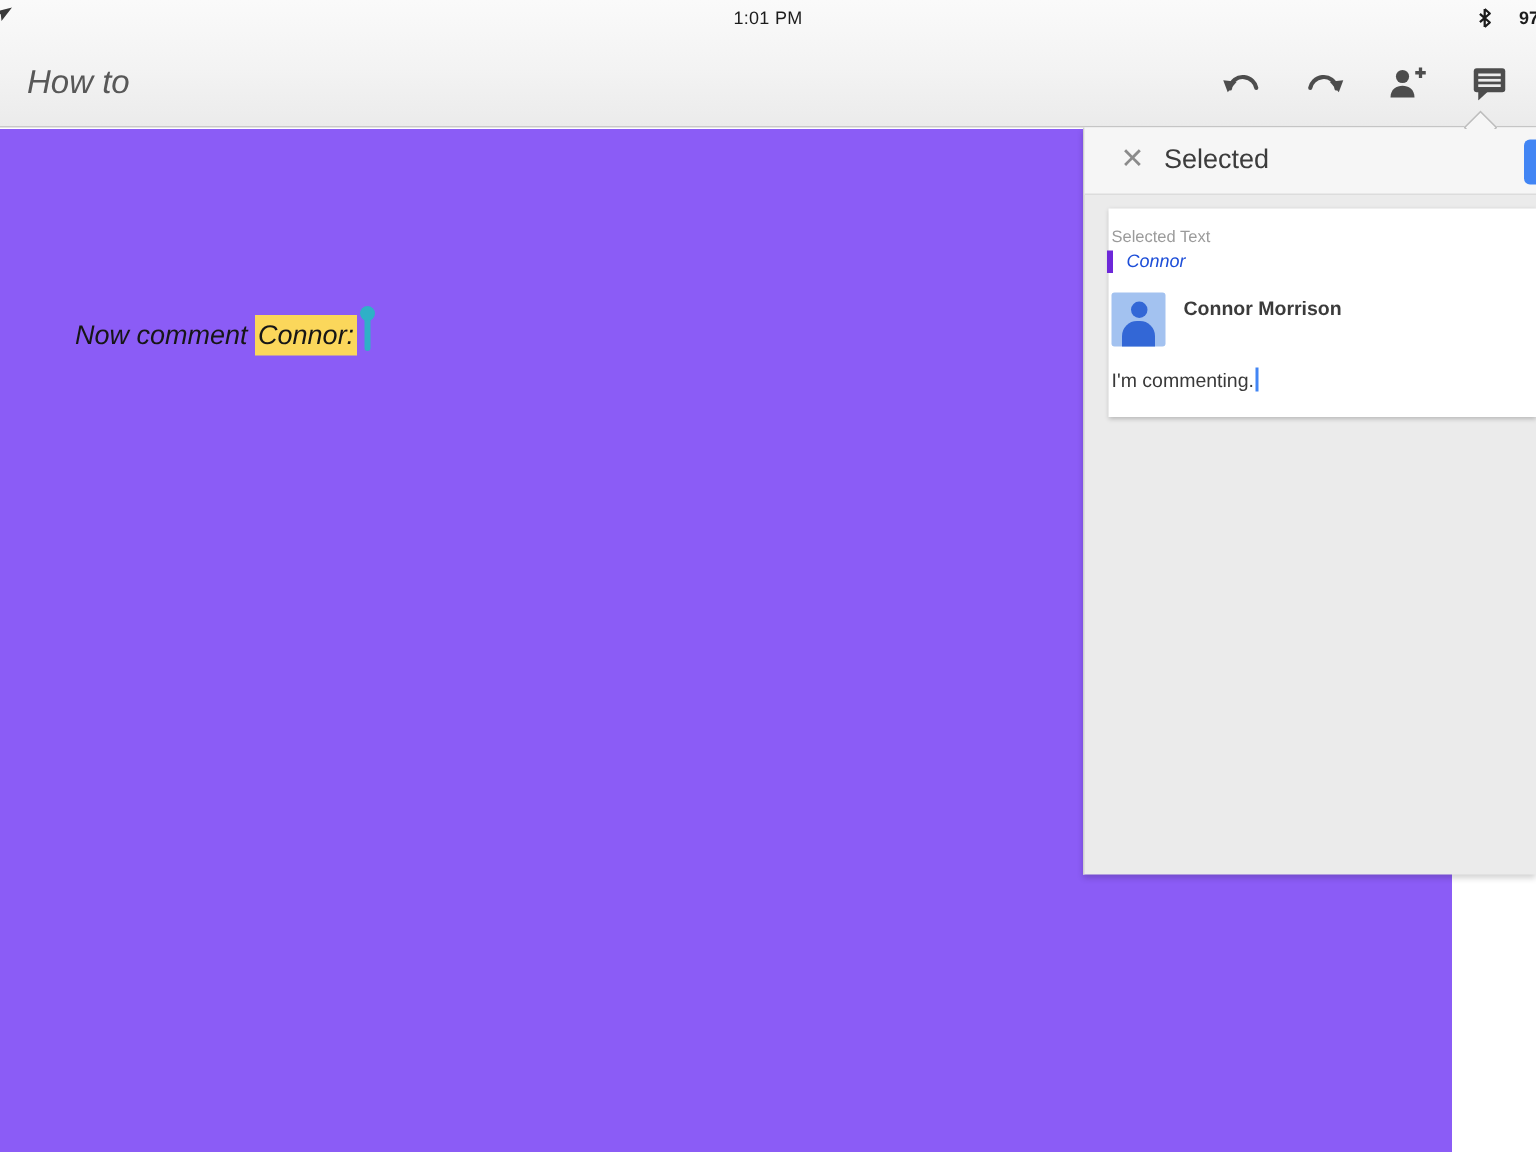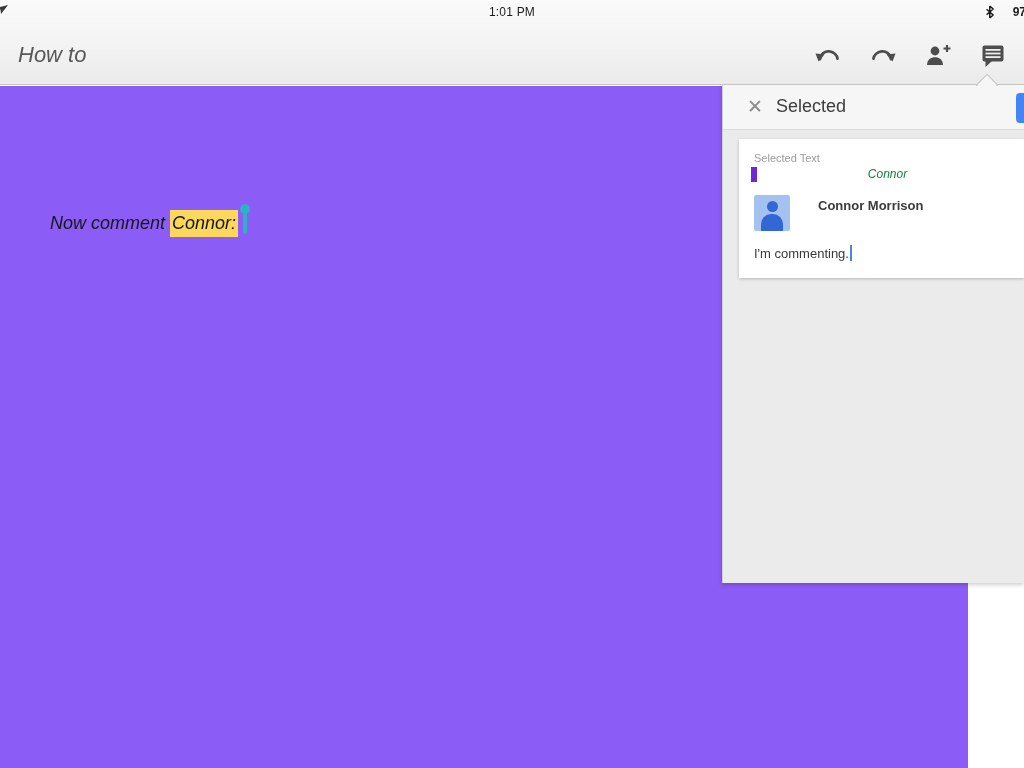--- a/index.html
+++ b/index.html
@@ -120,50 +120,49 @@
     width: 8px; height: 30px;
     background: #4285f4;
     border-radius: 4px 0 0 4px;
     cursor: pointer;
   }
 
   .comment-card {
     position: absolute; left: 16px; top: 54px; right: 0; height: 139px;
     background: #ffffff;
     box-shadow: 0 1px 3px rgba(0,0,0,0.22);
-    padding: 13px 15px;
+    padding: 13px 2px;
   }
   .selected-text-label { font-size: 11px; color: #9b9b9b; }
   .selected-text-quote {
     margin-top: 3px; margin-left: -3px;
-    border-left: 6px solid #6d28d9;
+    border-left: 4px solid #6d28d9;
     padding-left: 9px;
-    font-size: 12px; font-style: italic; color: #15803d;
+    font-size: 12px; font-style: italic; color: #1d4ed8;
     line-height: 15px;
-    text-align: center;
   }
   .author-row { margin-top: 13px; display: flex; align-items: flex-start; }
   .avatar {
     width: 36px; height: 36px; border-radius: 2px;
     background: #a3c2f0; overflow: hidden; flex: 0 0 36px;
     position: relative;
   }
   .avatar::before {  
     content: ""; position: absolute; left: 13px; top: 6px;
     width: 11px; height: 11px; border-radius: 50%;
     background: #3367d6;
   }
   .avatar::after {  
     content: ""; position: absolute; left: 7px; top: 19px;
     width: 22px; height: 20px;
     border-radius: 10px 10px 0 0;
     background: #3367d6;
   }
   .author-name {
-    margin-left: 28px; margin-top: 3px;
+    margin-left: 12px; margin-top: 3px;
     font-size: 13px; font-weight: bold; color: #3b3b3b;
   }
   .comment-body {
     margin-top: 14px;
     font-size: 13px; color: #393939;
   }
   .text-caret {
     display: inline-block; width: 2px; height: 16px;
     background: #4285f4; vertical-align: -3px; margin-left: 1px;
   }

